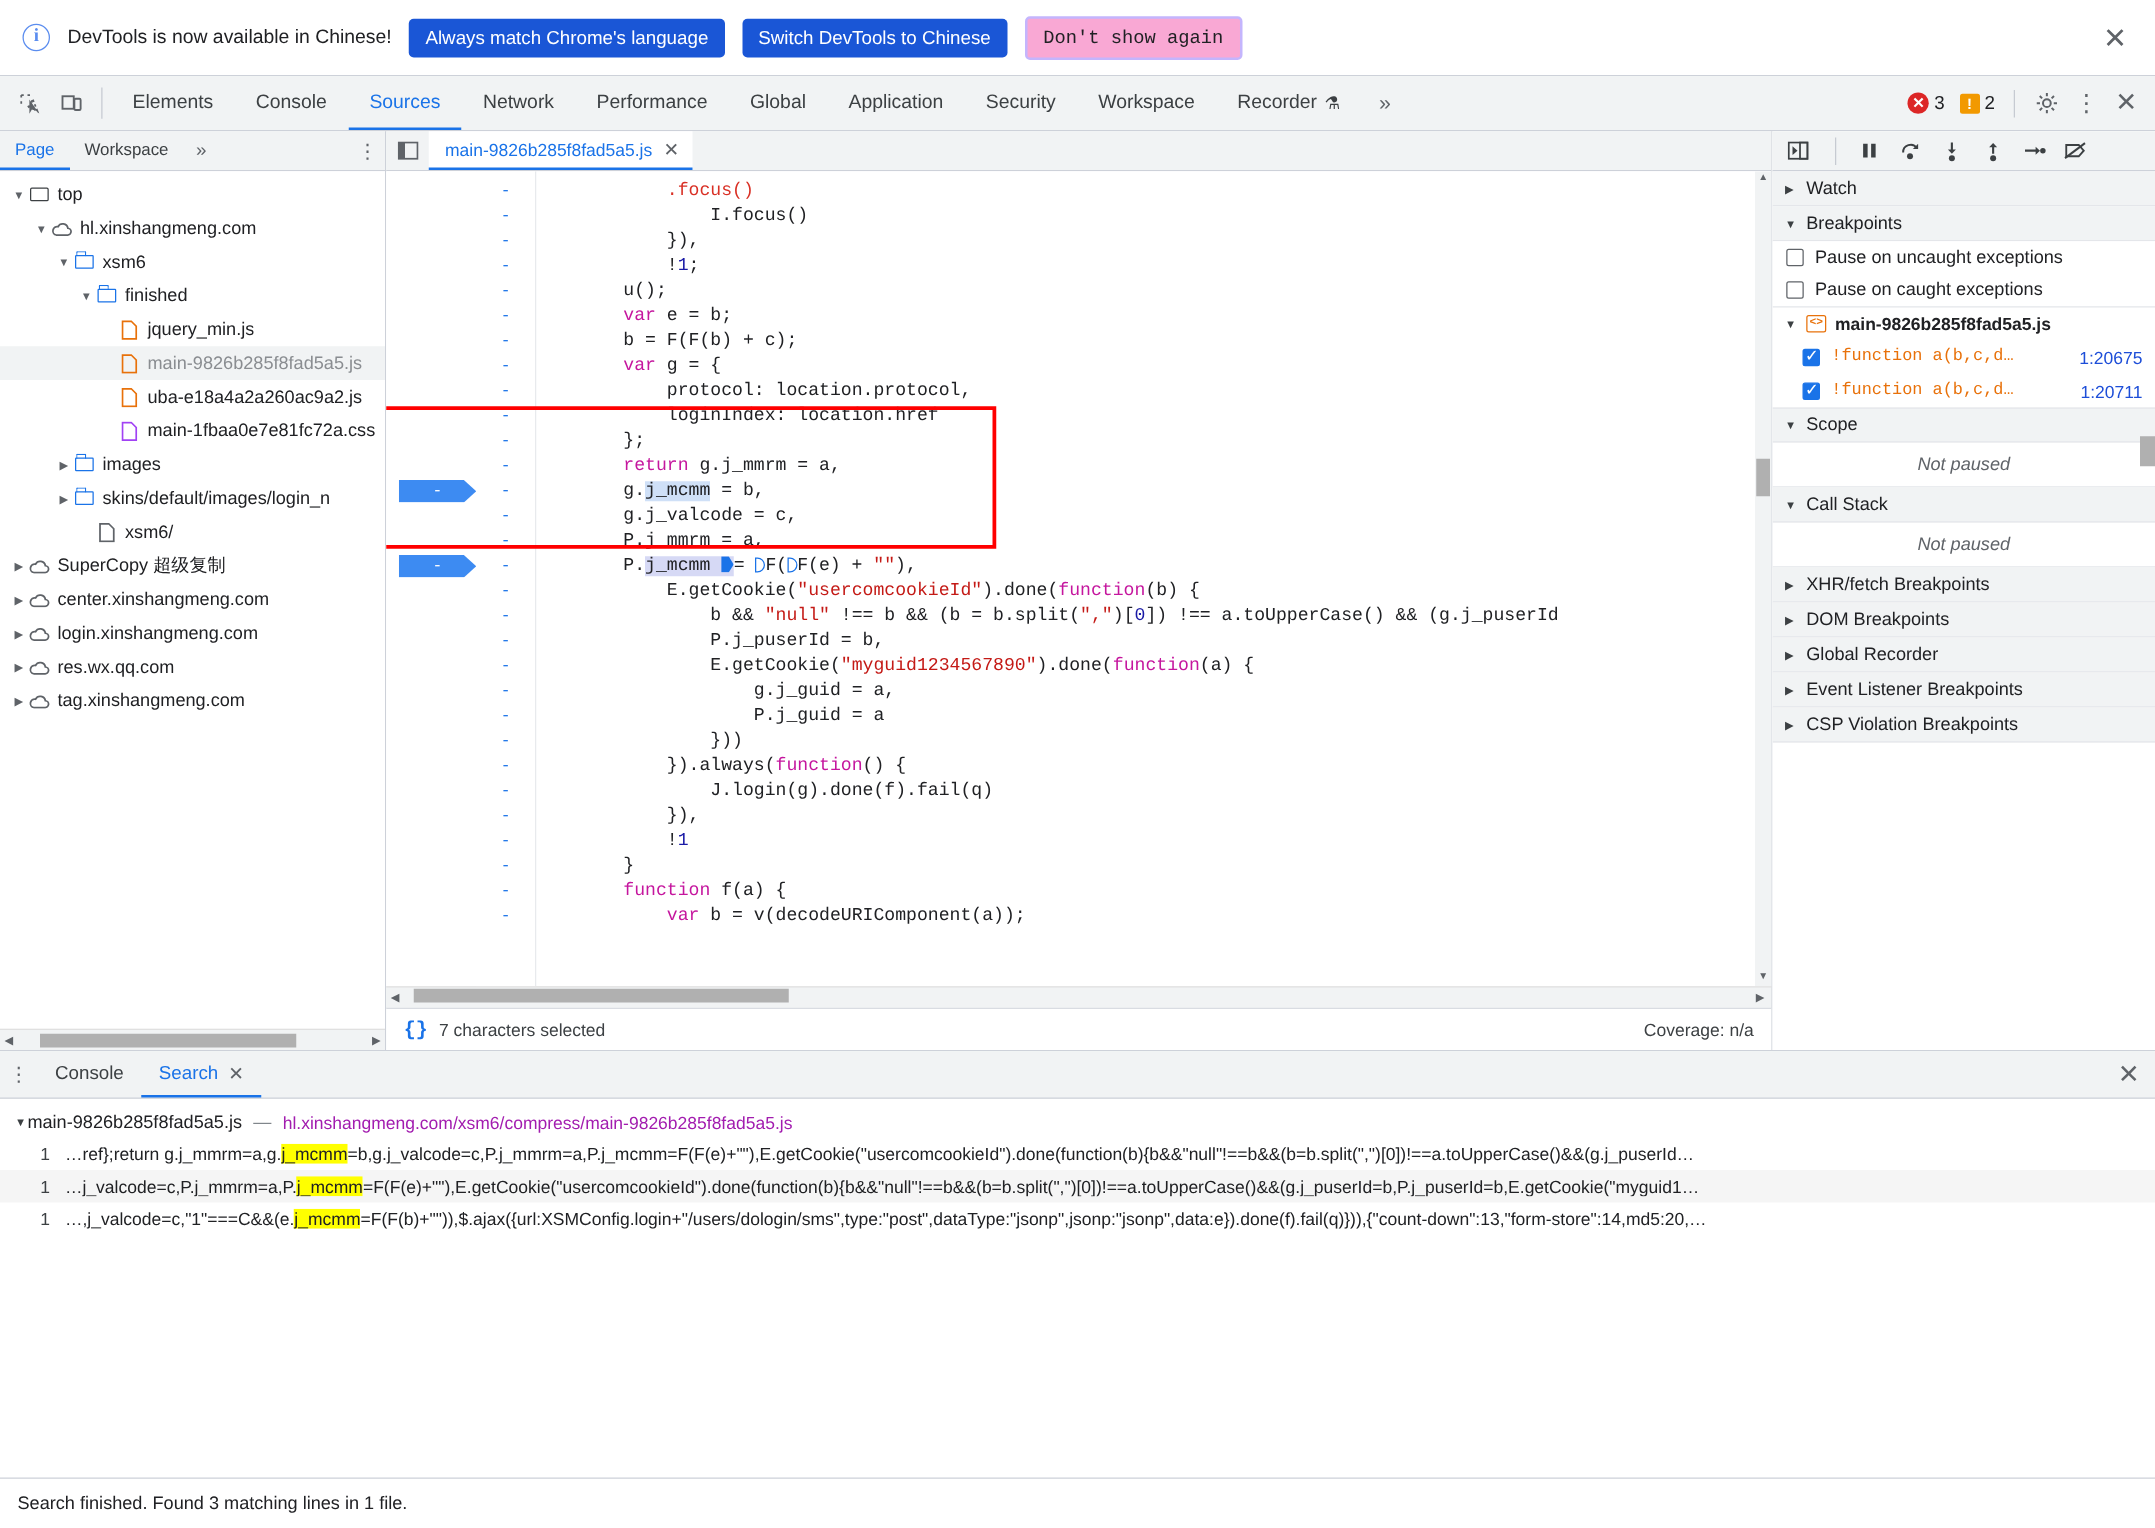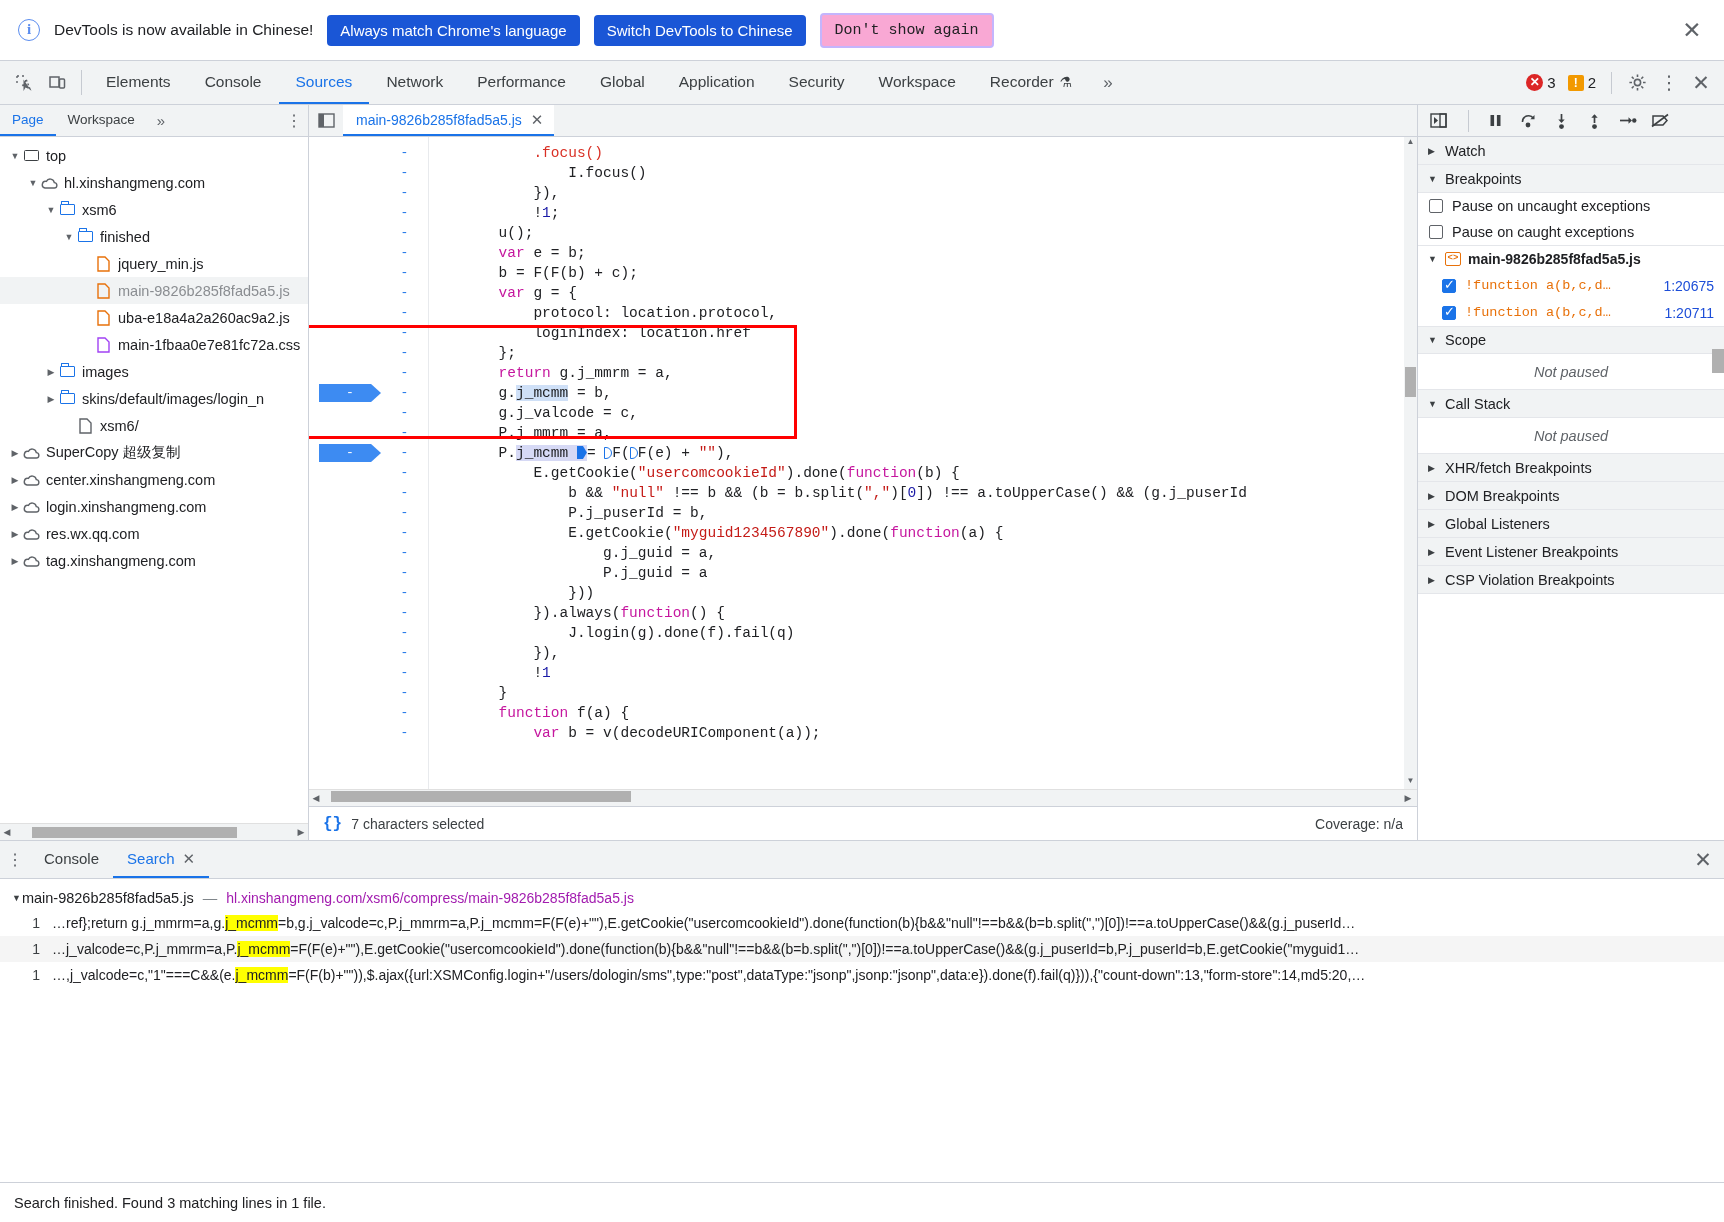--- a/index.html
+++ b/index.html
@@ -659,21 +659,21 @@
         <div class="sec-head">
           <span class="tri">▶</span>
           <span>XHR/fetch Breakpoints</span>
         </div>
         <div class="sec-head">
           <span class="tri">▶</span>
           <span>DOM Breakpoints</span>
         </div>
         <div class="sec-head">
           <span class="tri">▶</span>
-          <span>Global Listeners</span>
+          <span>Global Recorder</span>
         </div>
         <div class="sec-head">
           <span class="tri">▶</span>
           <span>Event Listener Breakpoints</span>
         </div>
         <div class="sec-head">
           <span class="tri">▶</span>
           <span>CSP Violation Breakpoints</span>
         </div>
         <div class="dbg-vscroll-thumb"></div>

